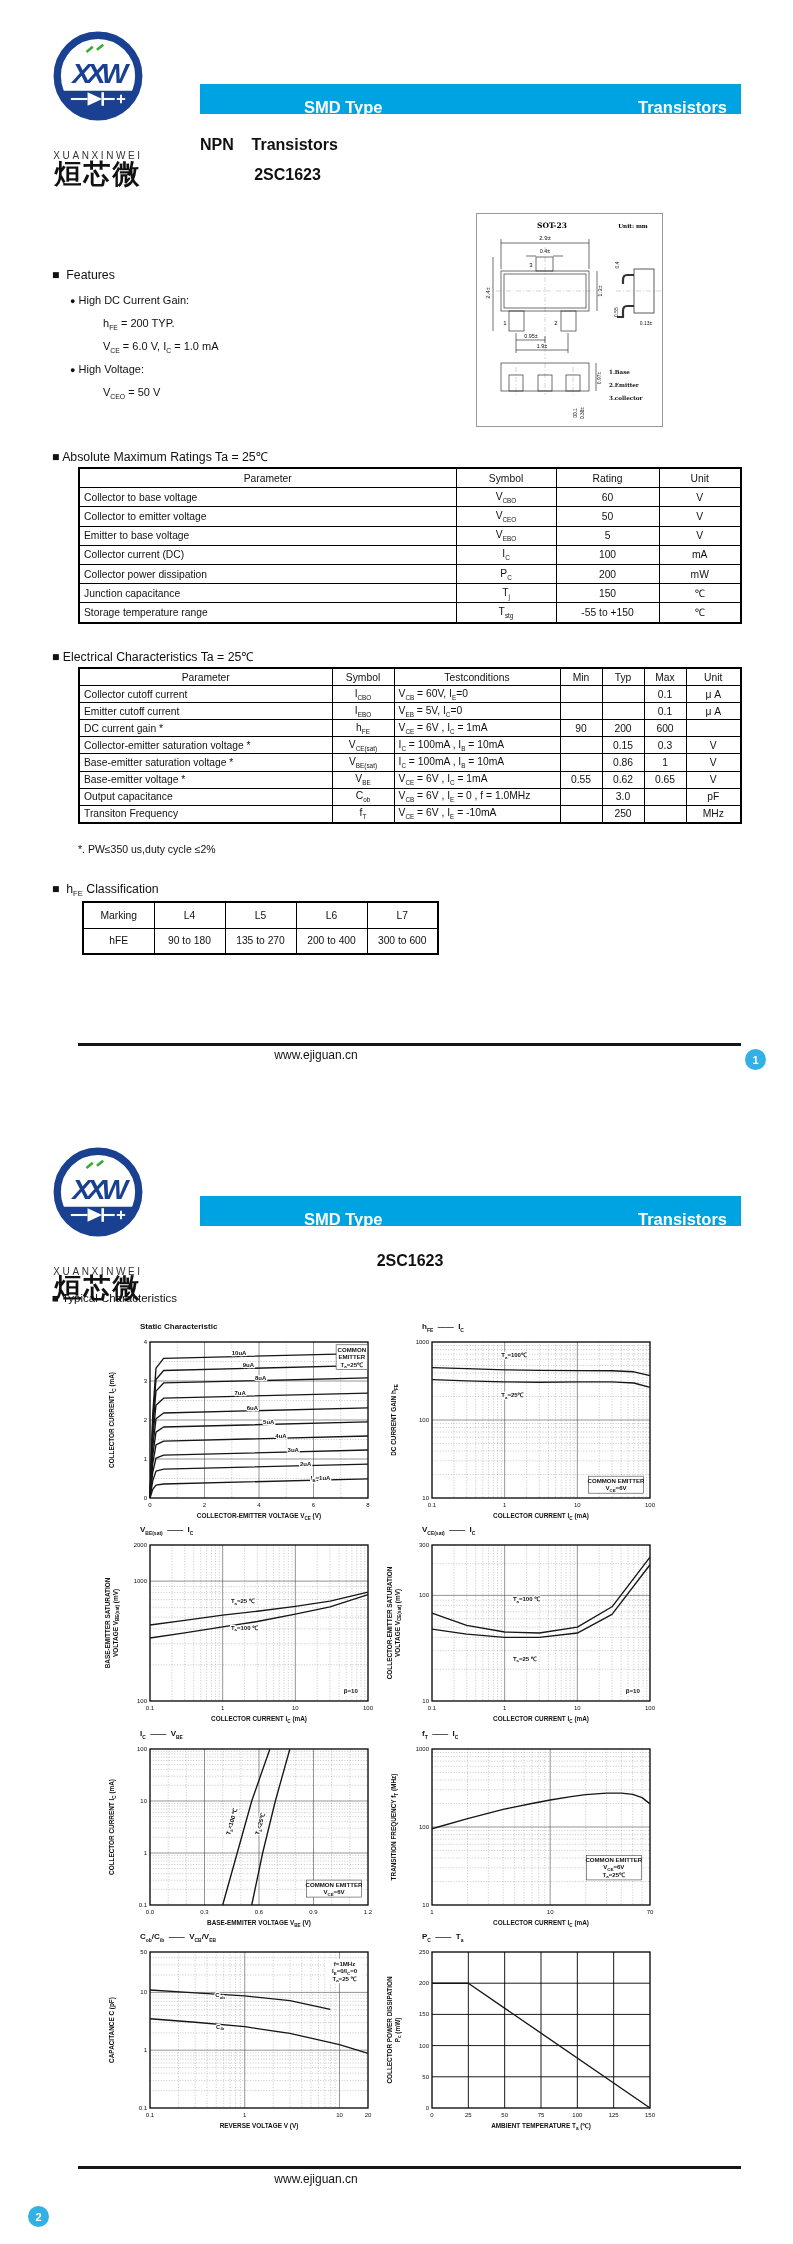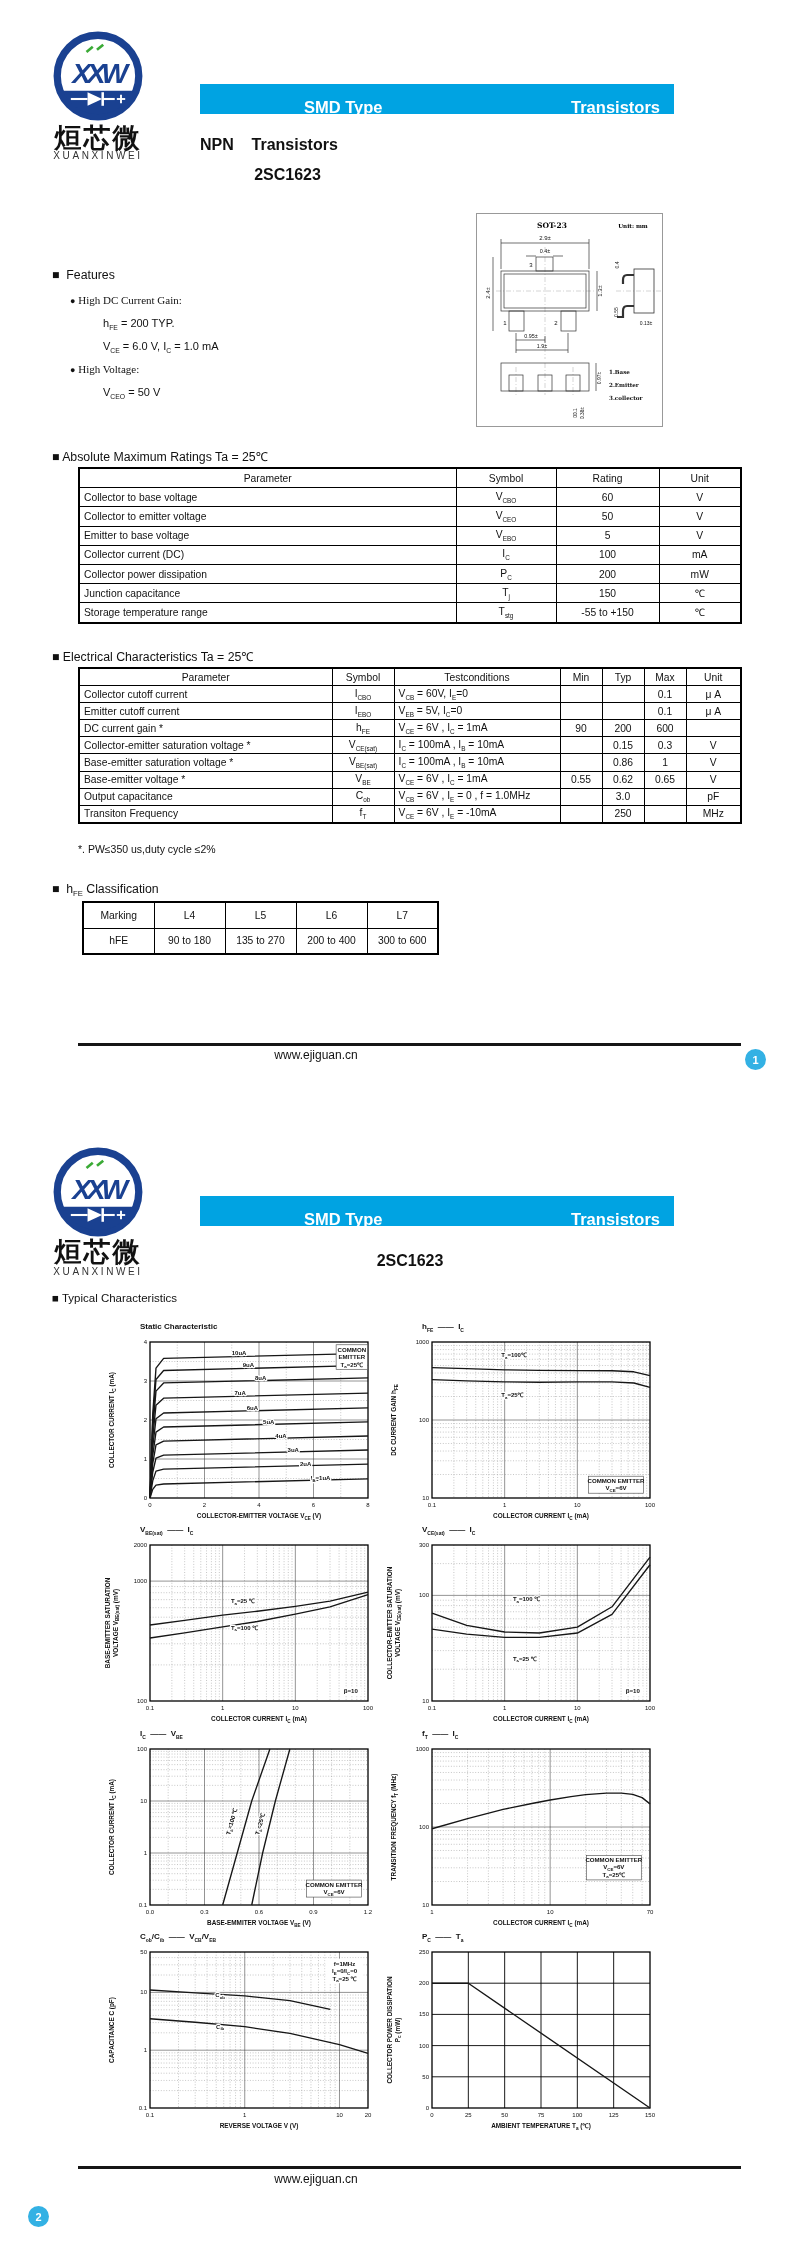--- a/index.html
+++ b/index.html
@@ -1,27 +1,27 @@
 <!DOCTYPE html>
 <html><head>
 <meta charset="utf-8">
 <style>
   html,body{margin:0;padding:0;background:#fff;}
   body{font-family:"Liberation Sans",sans-serif;color:#111;}
   .canvas{position:relative;width:793px;height:2244px;background:#fff;overflow:hidden;}
   .abs{position:absolute;}
   sub{font-size:0.62em;}
-  .logo-zh{font-weight:bold;font-size:27px;letter-spacing:2px;text-align:center;white-space:nowrap;}
+  .logo-zh{font-weight:bold;font-size:27px;letter-spacing:2px;text-align:center;white-space:nowrap;margin-top:36px;}
   .logo-en{font-size:10px;letter-spacing:2.6px;text-align:center;color:#333;white-space:nowrap;}
-  .banner{left:200px;width:474px;height:30px;background:#00a3e2;color:#fff;display:flex;align-items:center;justify-content:space-between;font-size:16.5px;font-weight:600;padding:16px 14px 0 104px;box-sizing:border-box;}
+  .banner{left:200px;width:541px;height:30px;background:#00a3e2;color:#fff;display:flex;align-items:center;justify-content:space-between;font-size:16.5px;font-weight:600;padding:16px 14px 0 104px;box-sizing:border-box;}
   .subtitle{left:200px;width:175px;font-weight:bold;font-size:16px;white-space:pre;}
   .partno{left:200px;width:175px;text-align:center;font-weight:bold;font-size:16px;}
   .partno2{left:200px;width:420px;text-align:center;font-weight:bold;font-size:16px;}
   .sec-title{font-size:12.3px;white-space:pre;}
-  .f-head{font-size:11px;font-family:Liberation Serif, serif;}
+  .f-head{font-size:11px;}
   .f-line{font-size:11px;}
   .tbl{border-collapse:collapse;table-layout:fixed;font-size:10.3px;background:#fff;border:2px solid #000;padding-left:23px;}
   .tbl th,.tbl td{border:1px solid #000;padding:0 4px;font-weight:normal;text-align:center;overflow:hidden;white-space:nowrap;}
   .tbl td.l{text-align:left;}
   .amr th,.amr td{height:18.2px;}
   .ec th,.ec td{height:16.1px;}
   .hfe th,.hfe td{height:24.5px;}
   .footnote{font-size:10.5px;}
   .f-rule{border-top:3px solid #161616;}
   .f-url{width:632px;text-align:center;font-size:12px;}

